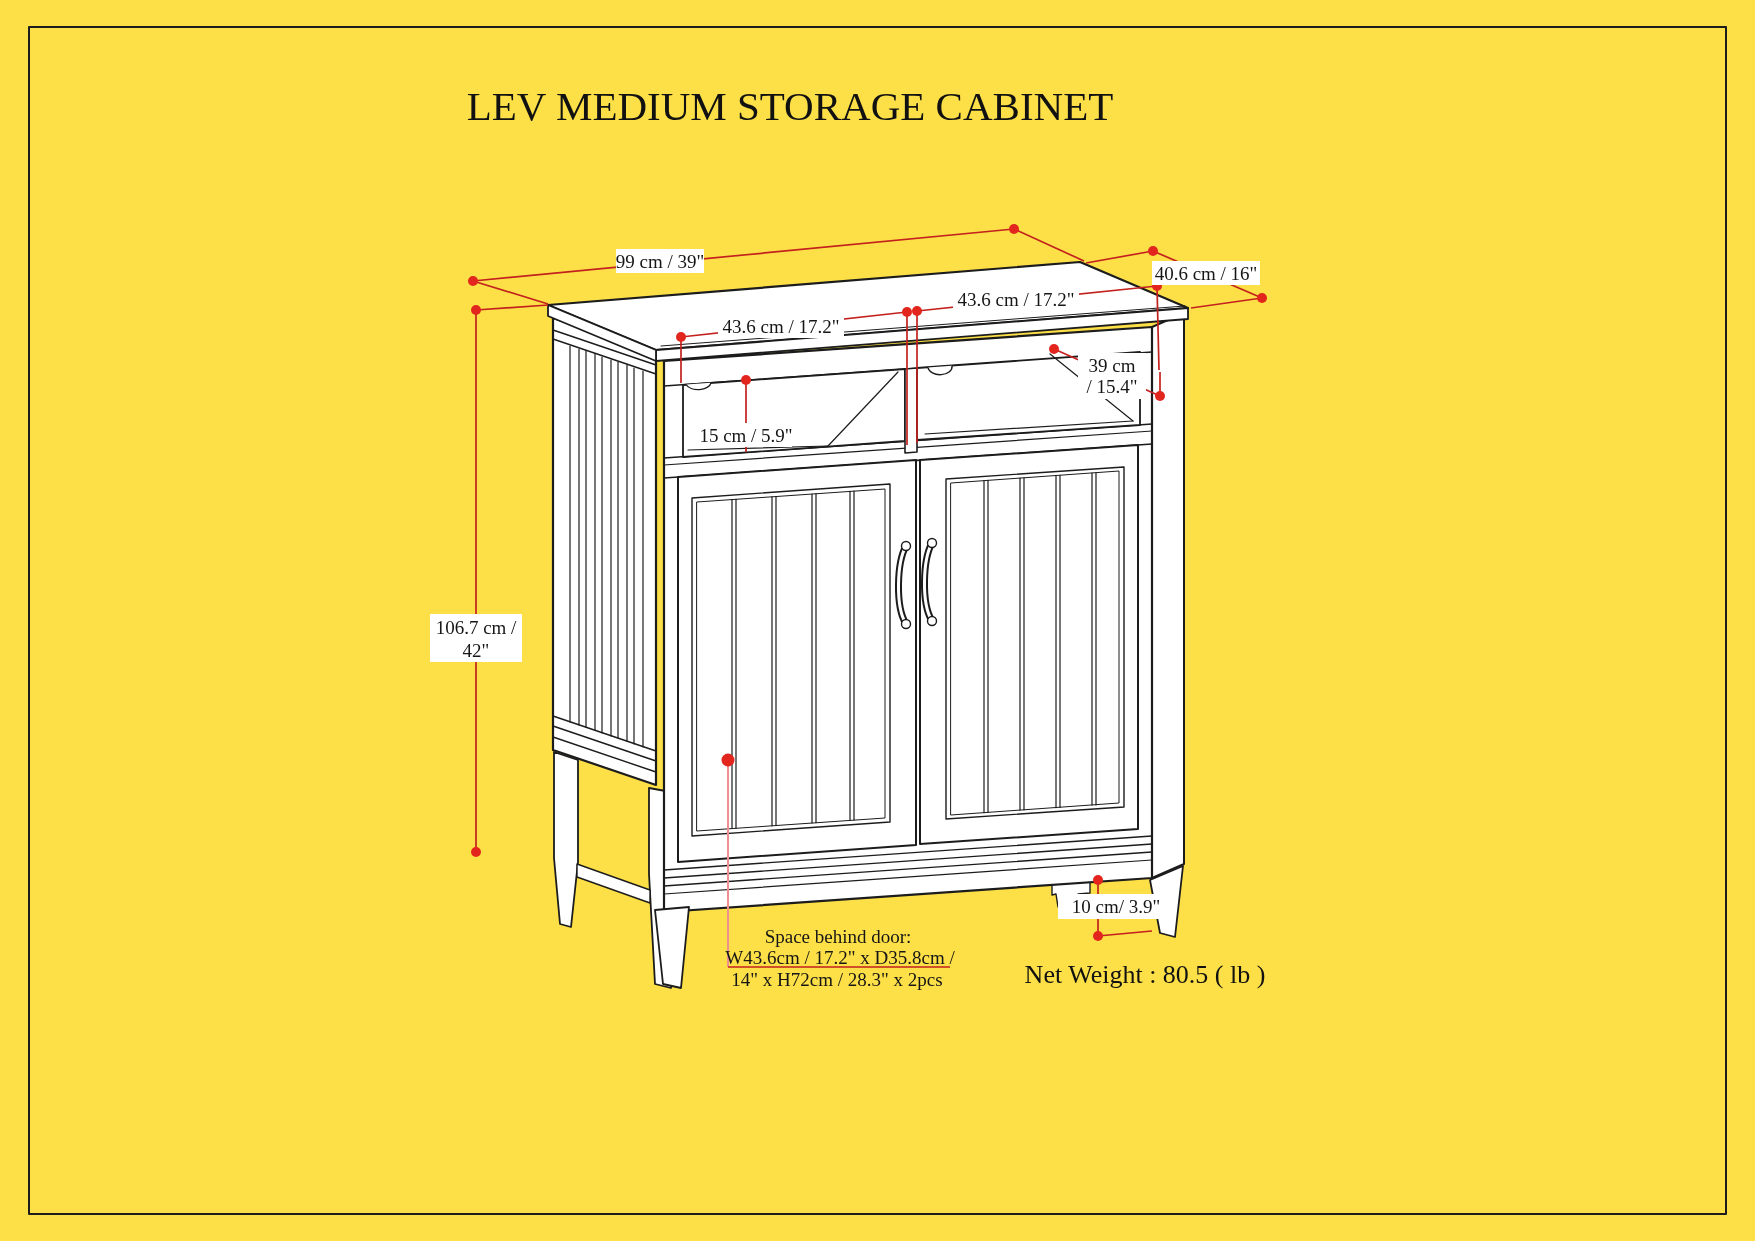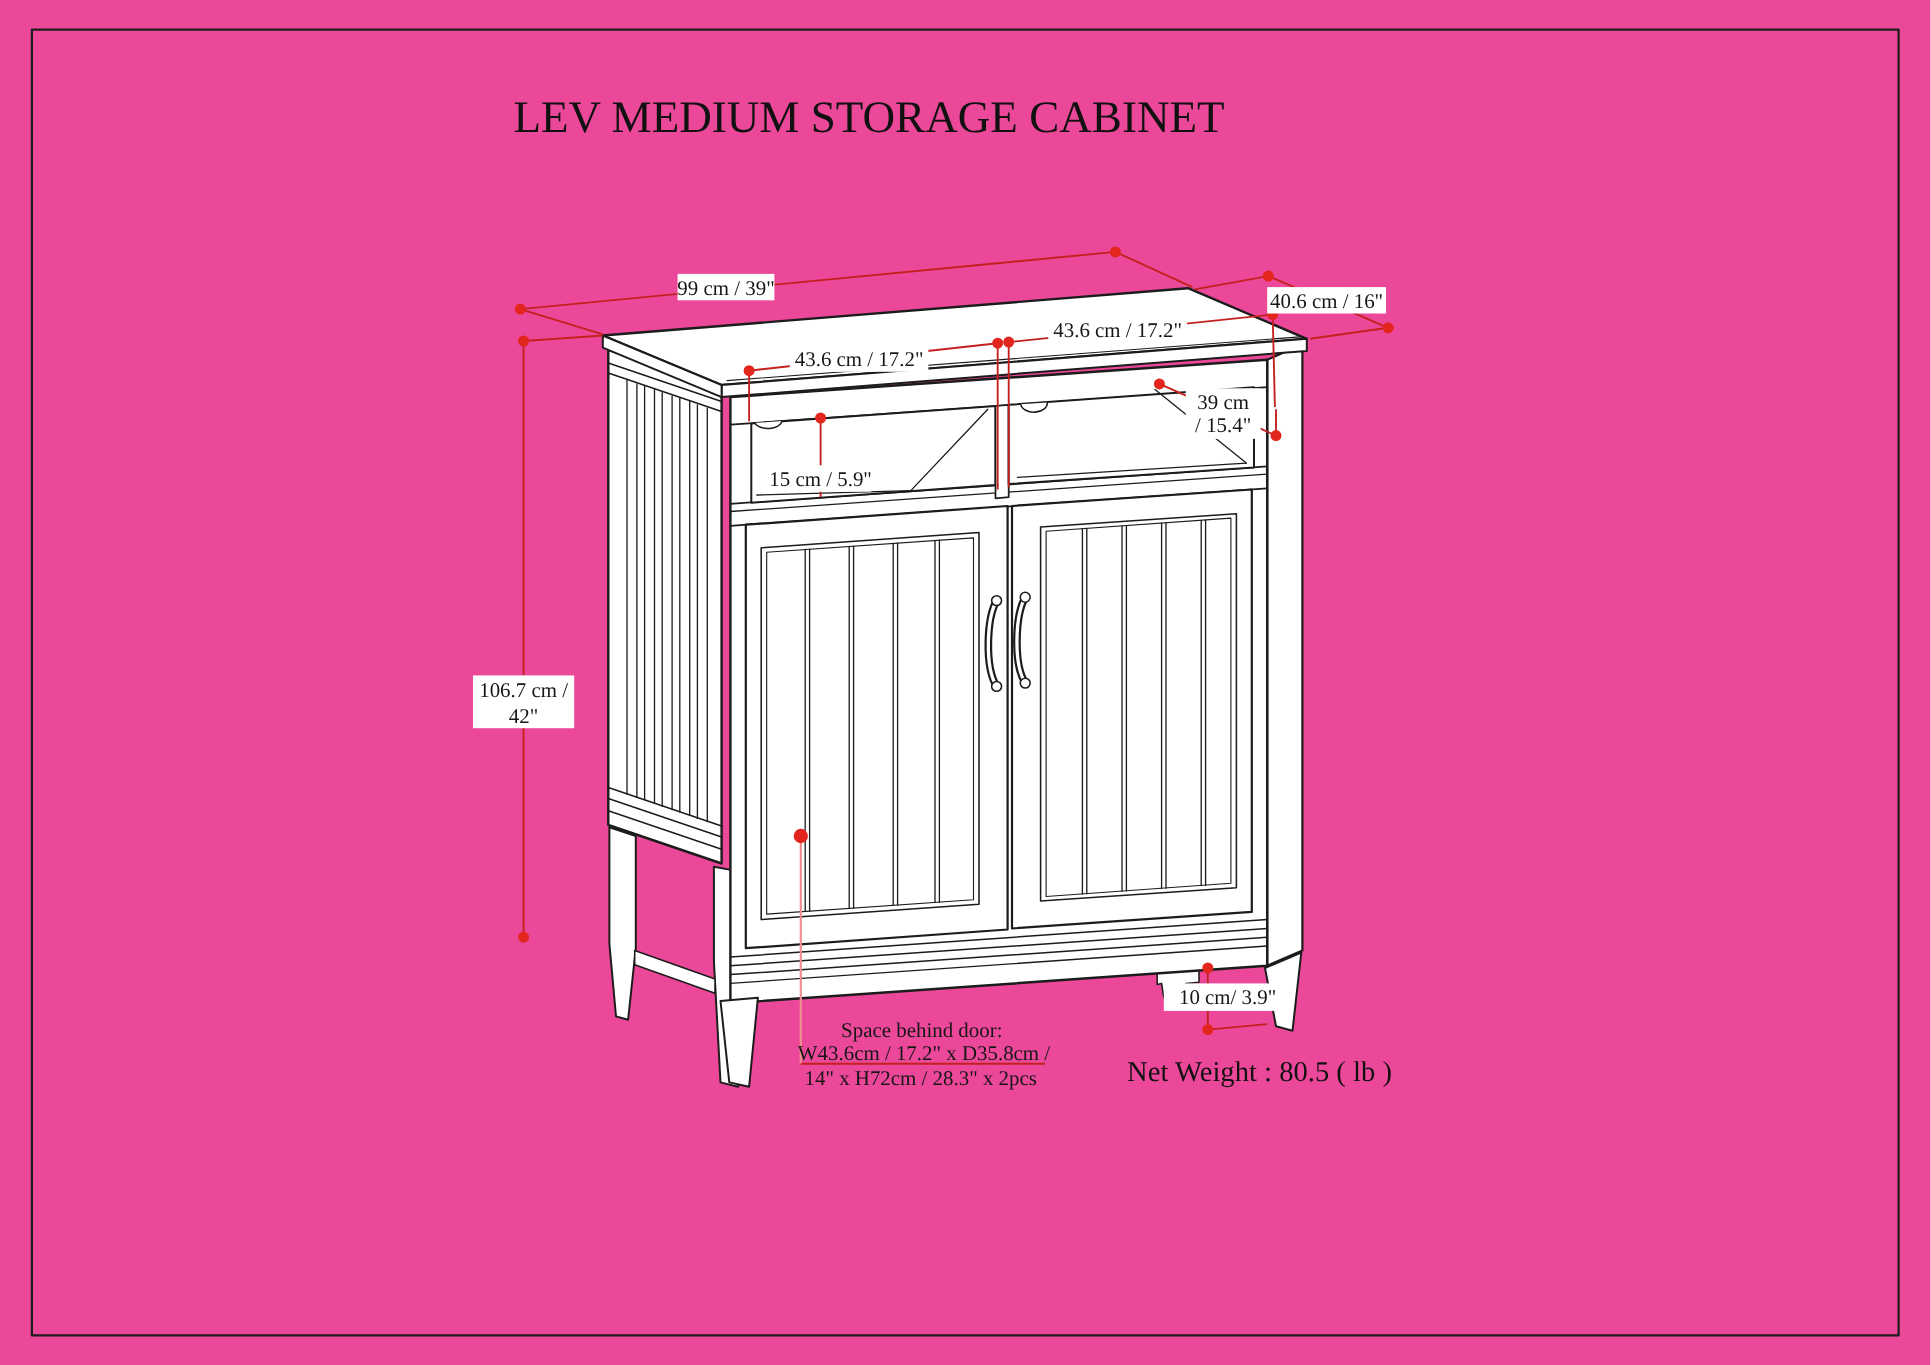--- a/index.html
+++ b/index.html
@@ -1,16 +1,16 @@
 <!DOCTYPE html>
 <html><head>
 <meta charset="utf-8">
 <style>
   html,body{margin:0;padding:0;background:#ffffff;}
-  .stage{position:relative;width:1755px;height:1241px;background:#ec4899;overflow:hidden;
+  .stage{position:relative;width:1755px;height:1241px;background:#fde047;overflow:hidden;
          font-family:"Liberation Serif", serif;text-align:right;}
   svg{display:block}
   .blk{stroke:#1c1c1c;fill:none;stroke-linejoin:round;stroke-linecap:round;}
   .blkf{stroke:#1c1c1c;fill:#ffffff;stroke-linejoin:round;}
   .w22{stroke-width:2.2}.w2{stroke-width:2}.w18{stroke-width:1.8}.w16{stroke-width:1.6}
   .w14{stroke-width:1.4}.w12{stroke-width:1.2}.w1{stroke-width:1}
   .red{stroke:#c3211e;fill:none;stroke-width:1.7;}
   .pink{stroke:#ef8f8f;fill:none;stroke-width:2;}
   .dot{fill:#e2261e;stroke:none;}
   .mask{fill:#ffffff;stroke:none;}

